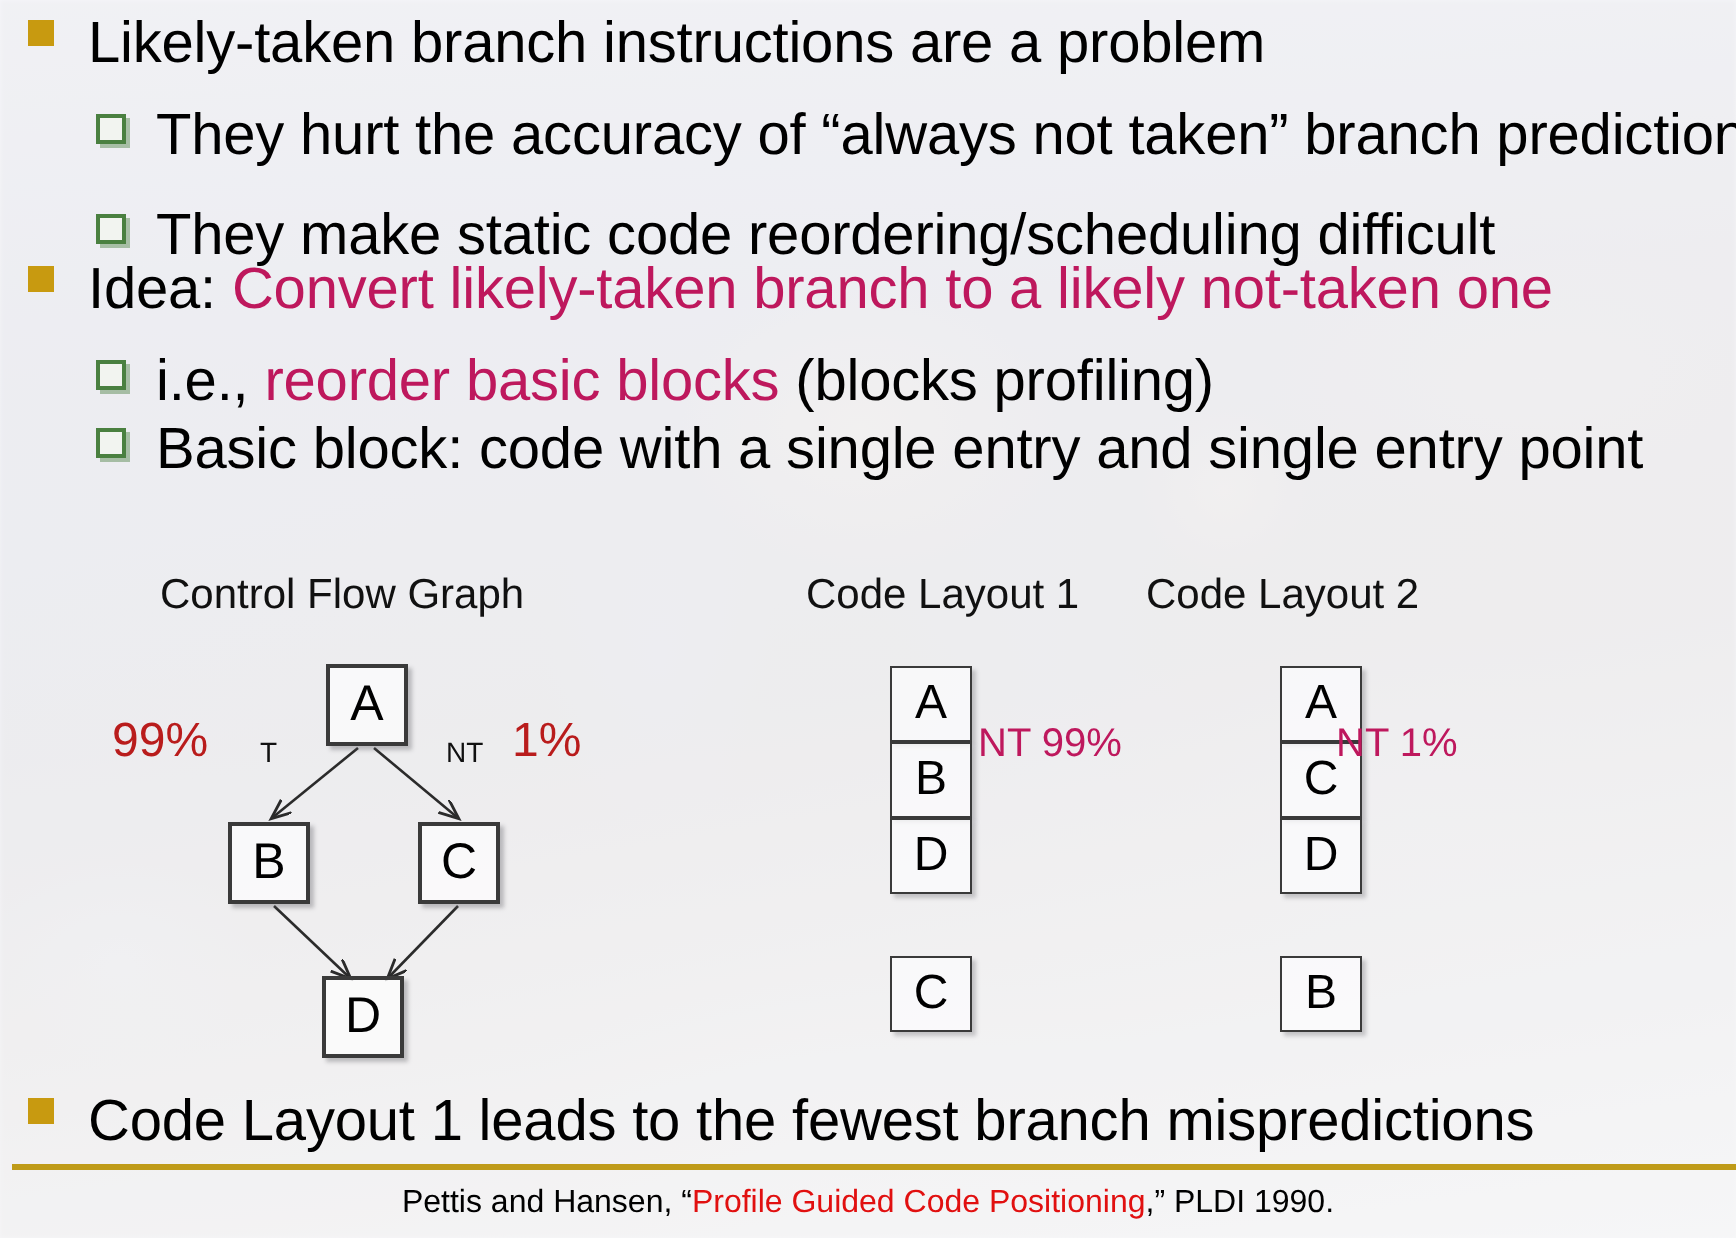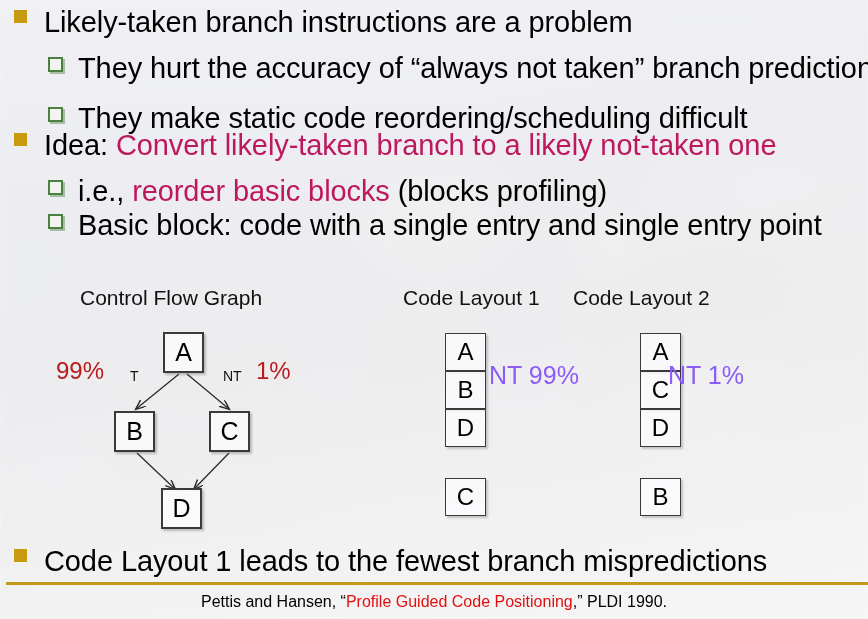--- a/index.html
+++ b/index.html
@@ -140,22 +140,22 @@
     white-space: nowrap;
   }
   .pct-label {
     position: absolute;
     font-size: 24px;
     color: #b91c1c;
     white-space: nowrap;
   }
   .nt-label {
     position: absolute;
-    font-size: 25px;
-    color: #8b5cf6;
+    font-size: 20px;
+    color: #be185d;
     white-space: nowrap;
   }
   svg.arrows {
     position: absolute;
     left: 0; top: 0;
     width: 868px; height: 619px;
     overflow: visible;
     pointer-events: none;
   }
 

